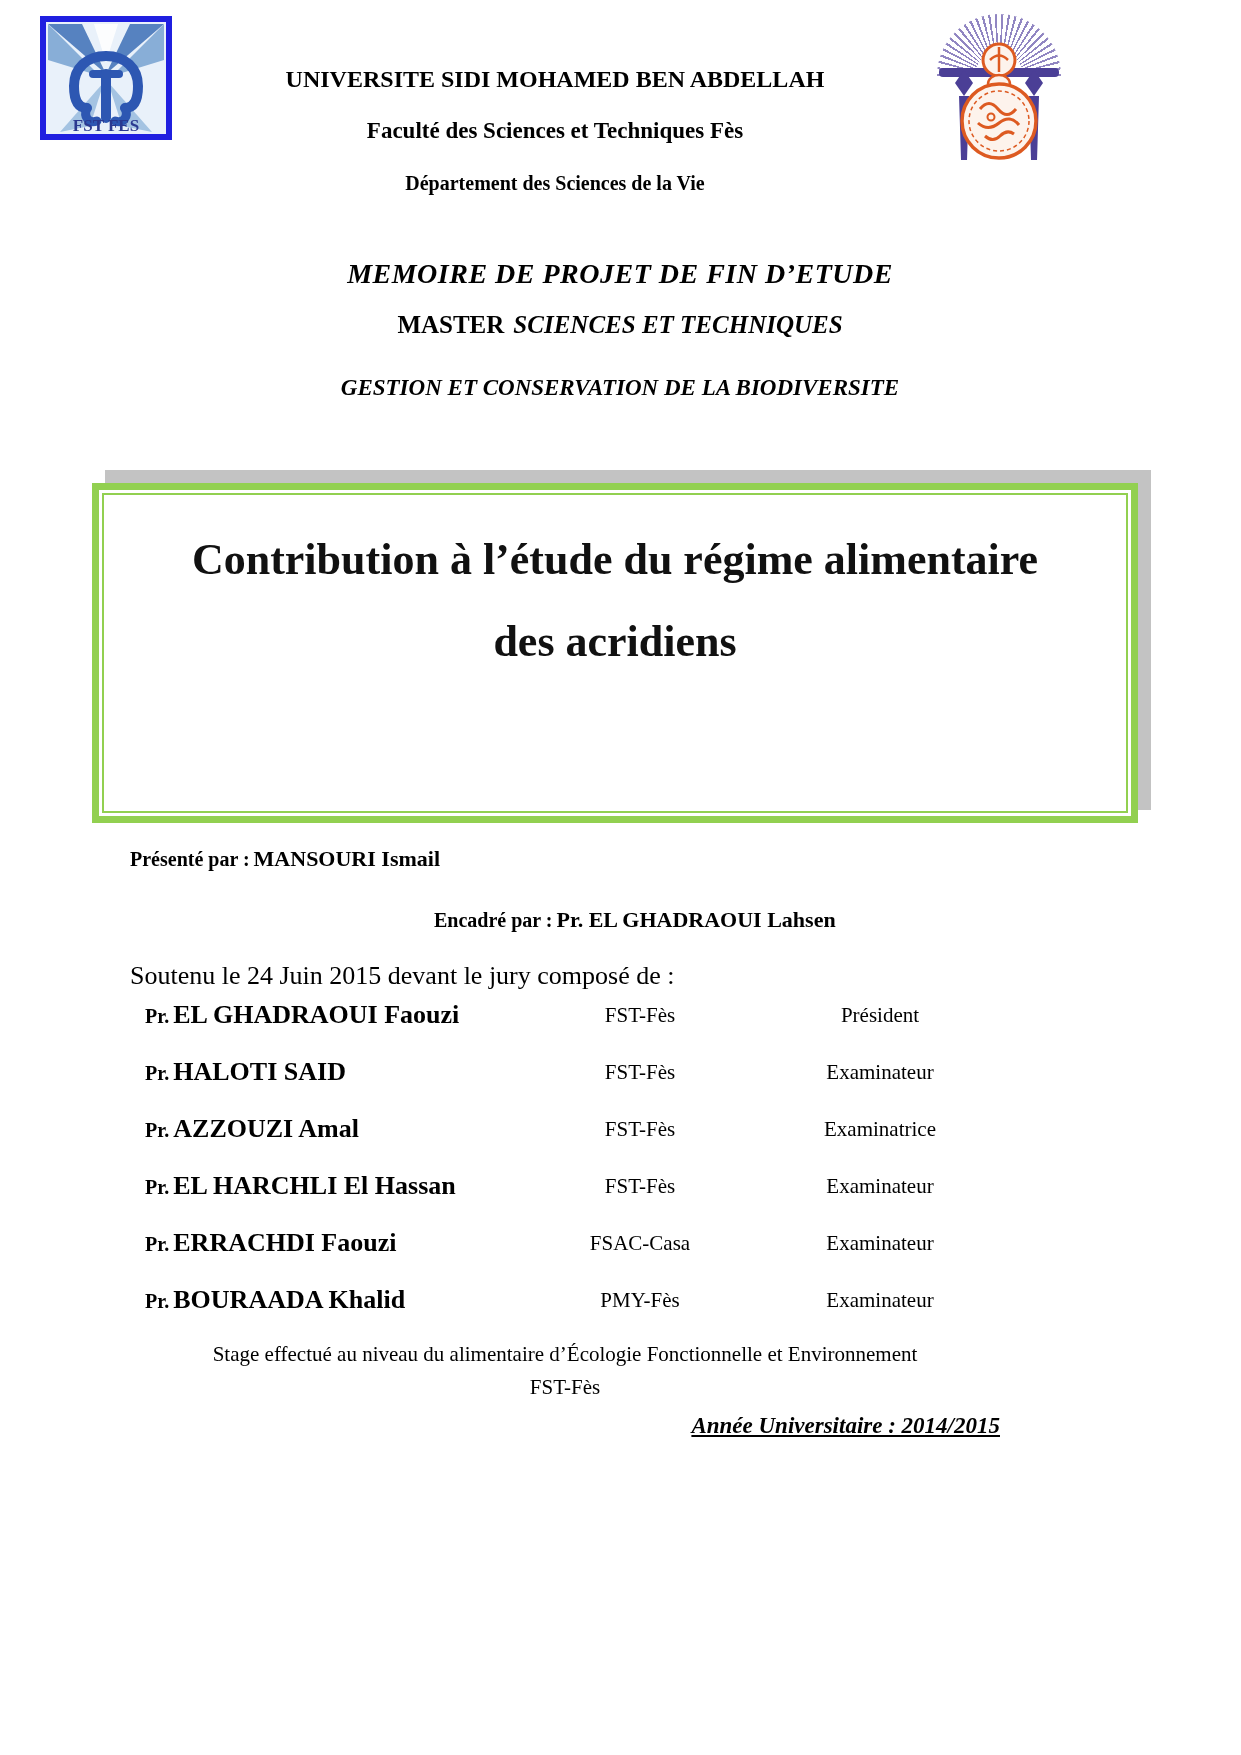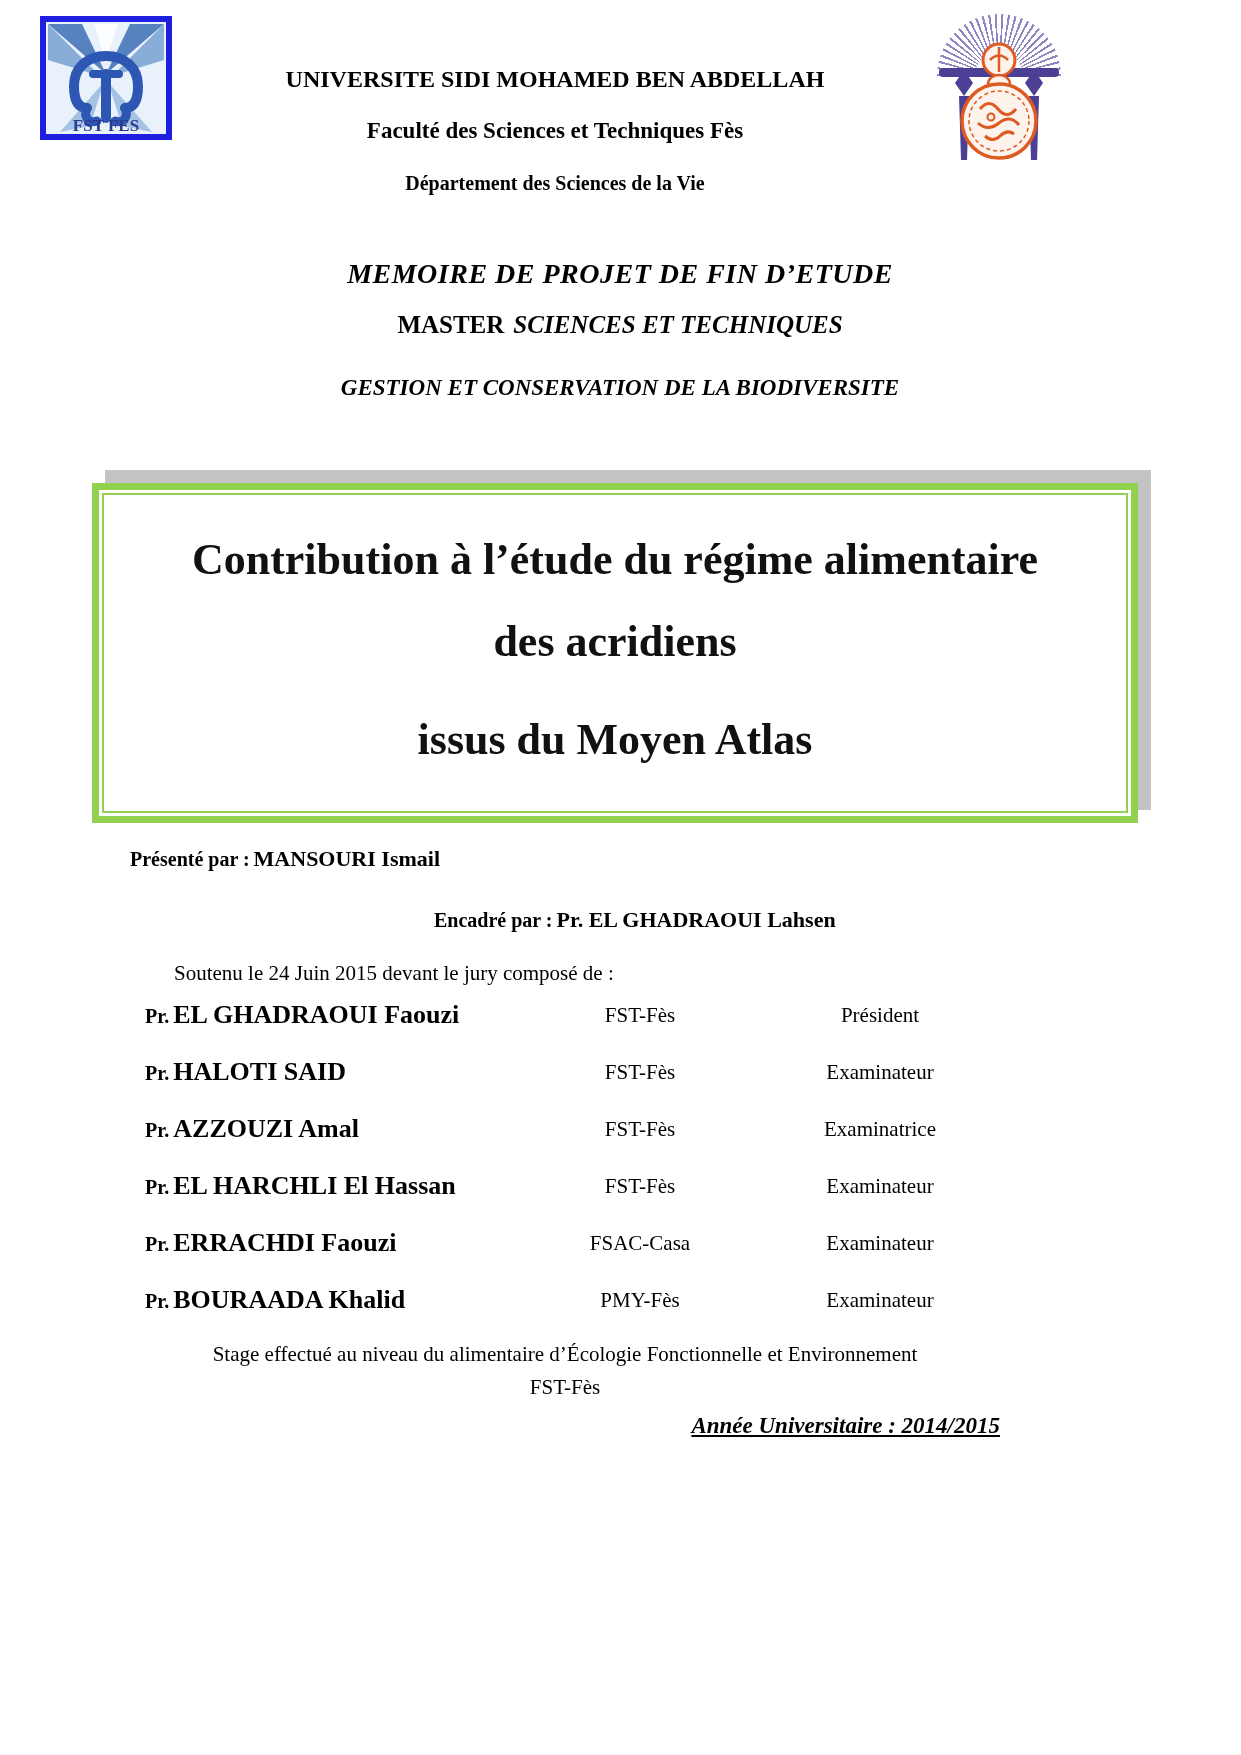--- a/index.html
+++ b/index.html
@@ -48,21 +48,21 @@
   .tline1{top:42px;text-align:center;}
   .tline2{top:124px;}
   .tline3{top:222px;}
 
   
   .presente{position:absolute;left:130px;top:846px;}
   .encadre{position:absolute;left:434px;top:907px;}
   .lbl-sm{font-size:20px;font-weight:bold;}
   .name-lg{font-size:22px;font-weight:bold;font-family:Liberation Serif, serif;}
 
-  .soutenu{position:absolute;left:130px;top:961px;font-size:21px;margin-left:44px;}
+  .soutenu{position:absolute;left:130px;top:961px;font-size:26px;}
 
   
   .jury{position:absolute;left:145px;top:1000px;width:865px;
         display:grid;grid-template-columns:385px 220px 260px;row-gap:27px;align-items:center;}
   .jname{font-weight:bold;}
   .jpr{font-size:20px;}
   .jnm{font-size:26px;}
   .jinst{font-size:21px;text-align:center;}
   .jrole{font-size:21px;text-align:center;}
 
@@ -128,21 +128,20 @@
 
   <div class="deg deg-mem">MEMOIRE DE PROJET DE FIN D’ETUDE</div>
   <div class="deg deg-master"><span>MASTER</span><span class="it">SCIENCES ET TECHNIQUES</span></div>
   <div class="deg deg-prog">GESTION ET CONSERVATION DE LA BIODIVERSITE</div>
 
   <div class="tshadow"></div>
   <div class="tbox">
     <div class="tbox-inner">
       <div class="tline tline1">Contribution à l’étude du régime alimentaire</div>
       <div class="tline tline2">des acridiens</div>
-      <div class="tline tline3">issus du Moyen Atlas</div>
     </div>
   </div>
 
   <div class="presente">
     <span class="lbl-sm">Présenté par :</span>
     <span class="name-lg">MANSOURI Ismail</span>
   </div>
   <div class="encadre">
     <span class="lbl-sm">Encadré par :</span>
     <span class="name-lg">Pr. EL GHADRAOUI Lahsen</span>

